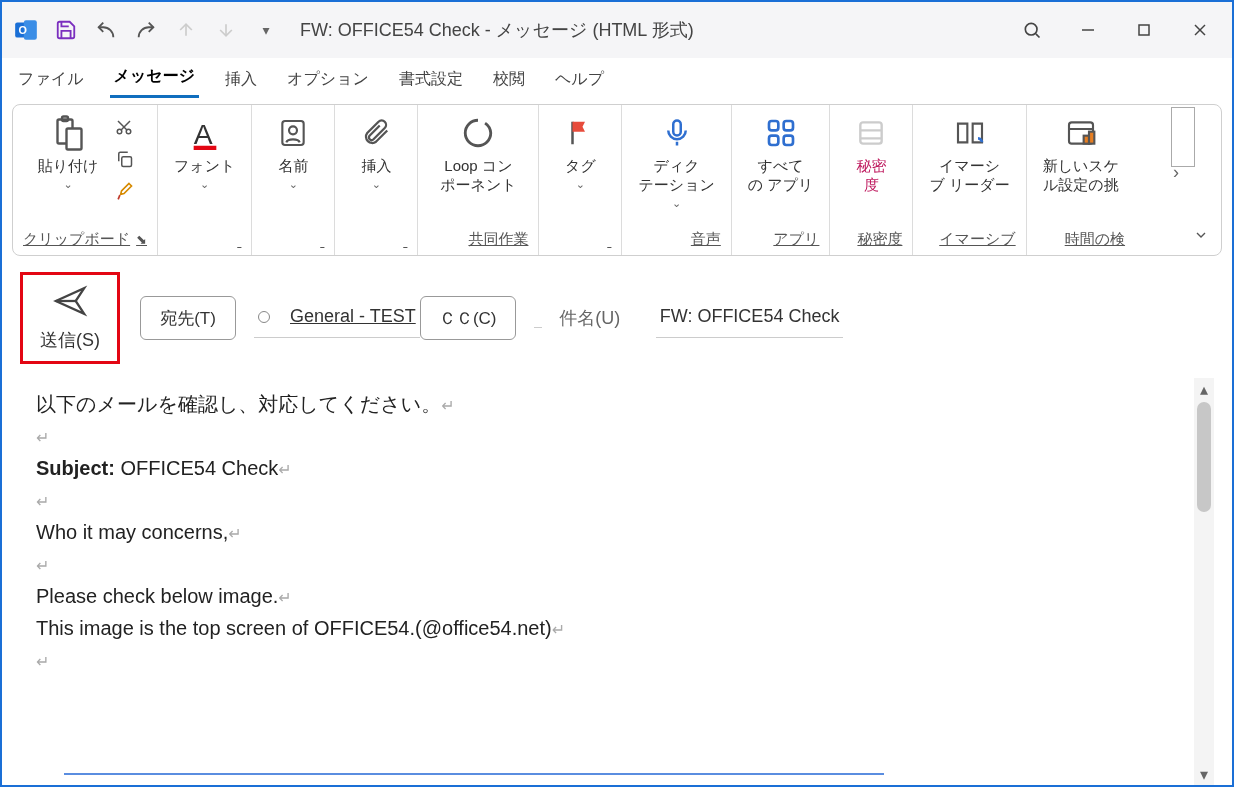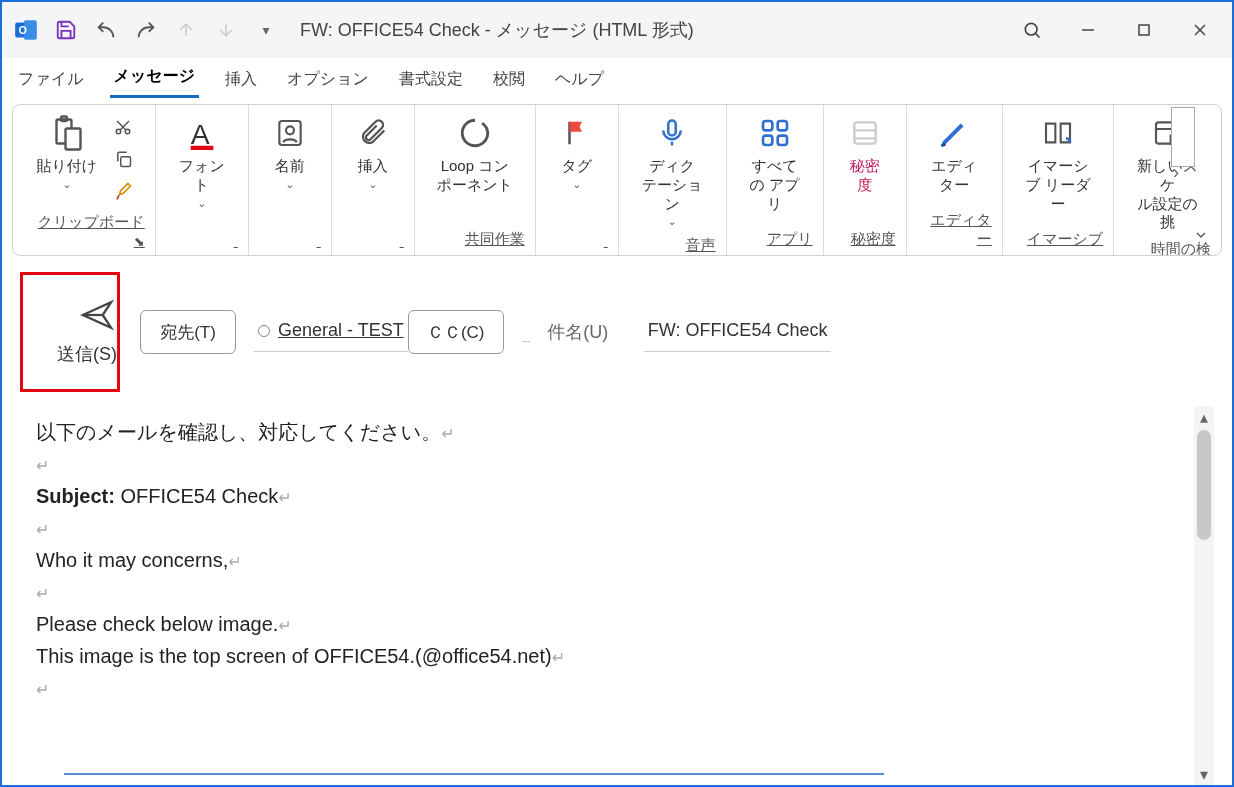--- a/index.html
+++ b/index.html
@@ -33,27 +33,27 @@
 .mini-col { display: flex; flex-direction: column; gap: 4px; padding-top: 4px; }
 .mini { width: 28px; height: 28px; display: flex; align-items: center; justify-content: center; }
 .chev { font-size: 11px; color: #666; margin-top: 2px; }
 .ribbon-expand { position: absolute; right: 6px; bottom: 6px; width: 28px; height: 28px; display:flex; align-items:center; justify-content:center; color:#555; }
 .ribbon-arrow { position: absolute; right: 36px; top: 50%; transform: translateY(-18px); font-size: 18px; color: #666; width: 18px; text-align:center; }
 .ribbon-sidebar { position:absolute; right:26px; top:2px; width:24px; height:60px; border:1px solid #aaa; background:#fff; }
 
 
 .compose { flex: 1; padding: 16px 18px 0 18px; display: flex; flex-direction: column; overflow: hidden; }
 .header-fields { display: flex; gap: 20px; }
-.send-btn { width: 100px; height: 120px; border: 3px solid #e30613; display: flex; flex-direction: column; align-items: flex-end; justify-content: center; gap: 10px; }
+.send-btn { width: 100px; height: 92px; border: 3px solid #e30613; display: flex; flex-direction: column; align-items: center; justify-content: center; gap: 10px; }
 .send-btn svg { color: #444; }
 .send-label { font-size: 18px; color: #333; }
 .fields-col { flex: 1; display: flex; flex-direction: row; }
 .field-row { display: flex; align-items: center; gap: 18px; min-height: 58px; }
 .field-btn { width: 96px; height: 44px; border: 1px solid #999; border-radius: 6px; display: flex; align-items: center; justify-content: center; font-size: 17px; color: #333; background:#fff; }
-.field-value { flex: 1; border-bottom: 1px solid #ccc; padding: 8px 4px 10px 4px; font-size: 18px; color: #333; display:flex; align-items:center; gap:8px; }
+.field-value { flex: 1; border-bottom: 1px solid #ccc; padding: 8px 4px 10px 4px; font-size: 18px; color: #333; display:flex; align-items:center; gap:20px; }
 .recip { text-decoration: underline; }
 .presence { width: 12px; height: 12px; border: 1.5px solid #888; border-radius: 50%; display:inline-block; }
 .subject-label { width: 96px; font-size: 18px; color: #666; text-align: center; }
 
 
 .body-wrap { flex: 1; margin-top: 14px; position: relative; overflow: hidden; }
 .body-text { padding: 10px 8px; font-size: 20px; color: #222; line-height: 1.6; height: 100%; overflow: hidden; margin-left: 8px; }
 .body-text .lb { color: #aaa; font-size: 16px; }
 .body-text b { font-weight: 700; }
 .hr-blue { position: absolute; bottom: 10px; left: 44px; width: 820px; height: 2px; background: #5a8de0; }
@@ -313,36 +313,20 @@
                   <line x1="4" y1="16" x2="20" y2="16"></line>
                 </svg>
               </div>
             <div class="rlabel">秘密
 度</div>
           </div>
         </div>
         <div class="group-label">秘密度</div>
       </div>
 
-      <div class="group">
-        <div class="group-body">
-          <div class="rbtn">
-            <div class="ricon">
-                <svg width="34" height="34" viewBox="0 0 24 24" fill="none">
-                  <path d="M3 21l3-1 12-12-2-2L4 18z" fill="#2f6fd0"></path>
-                  <path d="M16 6l2 2" stroke="#2f6fd0" stroke-width="2"></path>
-                  <path d="M3 21l3-1" stroke="#1a4fa0" stroke-width="2"></path>
-                </svg>
-              </div>
-            <div class="rlabel">エディ
-ター</div>
-          </div>
-        </div>
-        <div class="group-label">エディター</div>
-      </div>
 
       <div class="group">
         <div class="group-body">
           <div class="rbtn">
             <div class="ricon">
                 <svg width="36" height="32" viewBox="0 0 24 24" fill="none" stroke="#555" stroke-width="1.6">
                   <path d="M3 5h7v14H3zM14 5h7v14h-7z"></path>
                   <path d="M18 16c2 0 3 2 3 3" stroke="#2f6fd0" stroke-width="2"></path>
                 </svg>
               </div>

